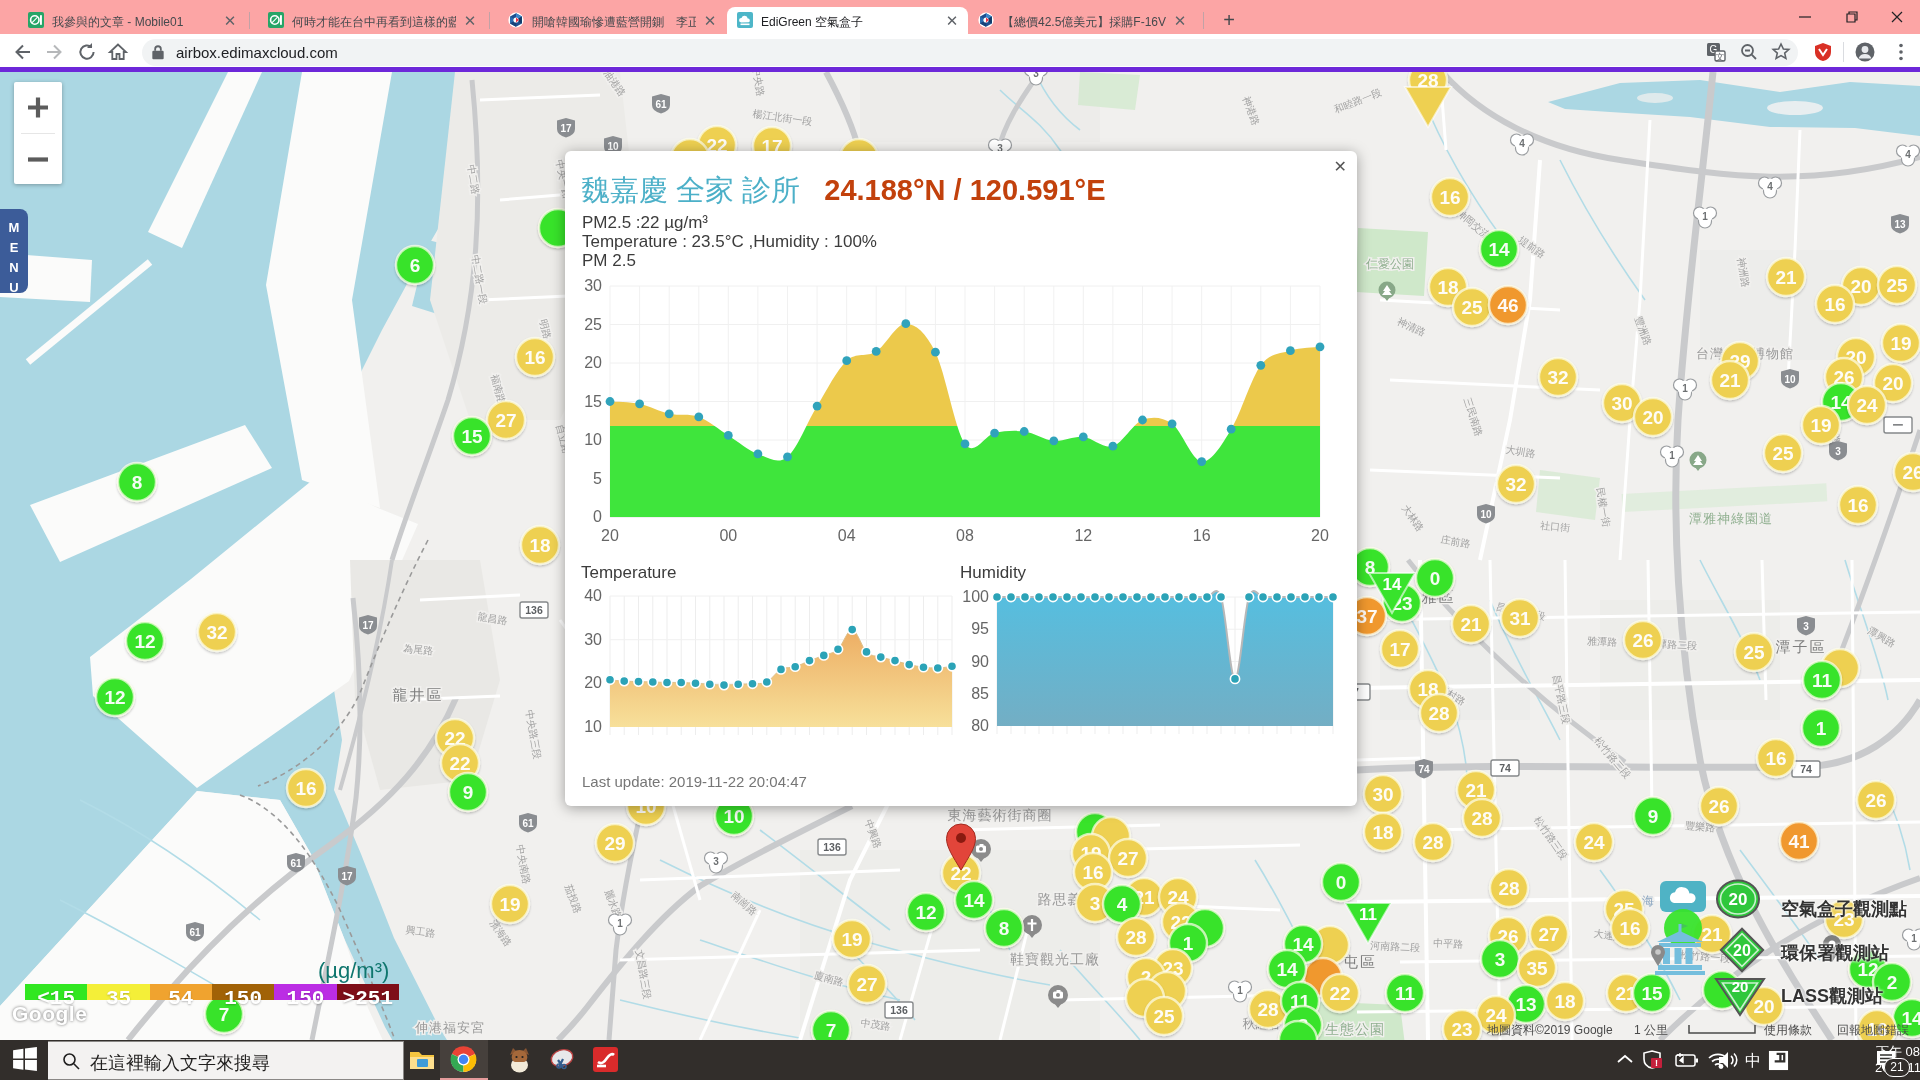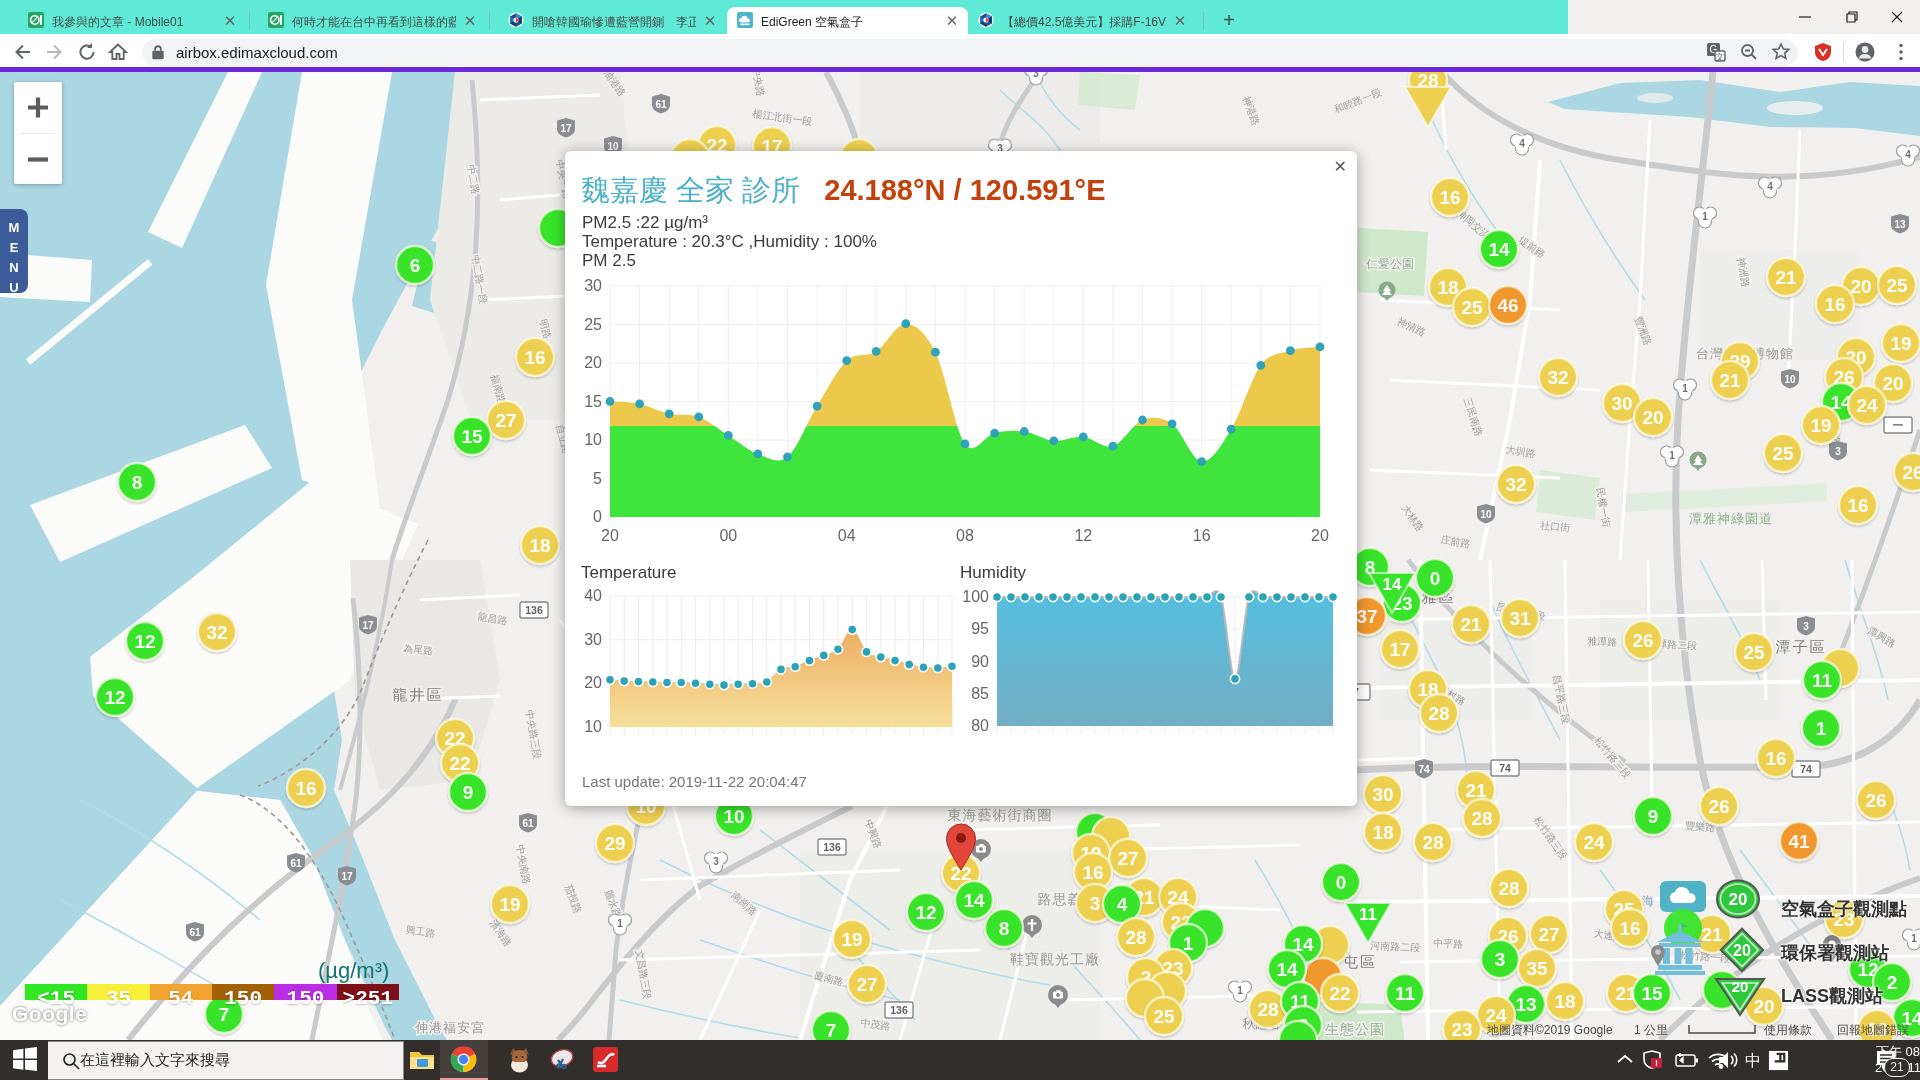--- a/index.html
+++ b/index.html
@@ -1,21 +1,21 @@
 <!DOCTYPE html>
 <html><head>
 <meta charset="utf-8">
 <style>
 * { margin:0; padding:0; box-sizing:border-box; }
 html,body { width:1920px; height:1080px; overflow:hidden; font-family:"Liberation Sans", sans-serif; }
 text { font-family:"Liberation Sans", sans-serif; }
 #stage { position:relative; width:1920px; height:1080px; background:#f1f0ee; }
 
 
-#tabstrip { position:absolute; left:0; top:0; width:1568px; height:34px; background:#5eead4; }
+#tabstrip { position:absolute; left:0; top:0; width:1920px; height:34px; background:#fca5a5; }
 .tab { position:absolute; top:7px; height:27px; font-size:12px; color:#45494d; }
 .tab .fav { position:absolute; left:10px; top:5px; width:16px; height:16px; }
 .tab .ttl { position:absolute; left:34px; top:7px; right:30px; white-space:nowrap; overflow:hidden; }
 .tab .x { position:absolute; right:8px; top:6px; width:16px; height:16px; color:#5f6368; font-size:15px; line-height:15px; text-align:center; }
 .tab.active { background:#fff; border-radius:8px 8px 0 0; color:#202124; }
 .tabsep { position:absolute; top:12px; width:1px; height:17px; background:#9aa0a6; opacity:.6; }
 #newtab { position:absolute; left:1218px; top:10px; width:22px; height:22px; color:#45494d; font-size:20px; line-height:20px; text-align:center;}
 .winbtn { position:absolute; top:0; width:46px; height:33px; color:#202124; }
 #addrbar { position:absolute; left:0; top:34px; width:1920px; height:38px; background:#fff; border-bottom:5px solid #6d28d9; }
 .aicon { position:absolute; top:7px; color:#5f6368; }
@@ -46,21 +46,21 @@
 
 
 .rleg { position:absolute; font-size:18px; font-weight:bold; color:#333; text-shadow:0 0 3px #fff,0 0 3px #fff; }
 
 
 .attr { position:absolute; top:950px; font-size:12px; color:#4a4a4a; }
 
 
 #taskbar { position:absolute; left:0; top:1040px; width:1920px; height:40px; background:#322e2b; }
 #searchbox { position:absolute; left:48px; top:1041px; width:356px; height:39px; background:#f3f2f1; border:1px solid #8a8886; border-left:none; }
-#searchbox span { position:absolute; left:32px; top:9px; font-size:15px; color:#201f1e; }
+#searchbox span { position:absolute; left:42px; top:9px; font-size:18px; color:#201f1e; }
 .tbicon { position:absolute; top:1046px; }
 #traytxt { position:absolute; left:1871px; top:1044px; width:72px; color:#fff; font-size:13px; text-align:center; line-height:16px; }
 </style>
 </head>
 <body>
 <div id="stage">
 
   <div id="map">
     <svg id="mapsvg" width="1920" height="968" viewBox="0 72 1920 968" style="position:absolute;left:0;top:0;">
 <defs>
@@ -1045,21 +1045,21 @@
     <div class="attr" style="left:1764px;">使用條款</div>
     <div class="attr" style="left:1837px;">回報地圖錯誤</div>
     <svg style="position:absolute;left:1688px;top:952px;" width="70" height="10">
         <path d="M1 1v8h66v-8" fill="none" stroke="#4a4a4a" stroke-width="1.5"></path>
       </svg>
 
     <div id="popup">
       <div id="popx">✕</div>
       <div id="ptitle">魏嘉慶 全家 診所&nbsp;&nbsp; <b>24.188°N / 120.591°E</b></div>
       <div class="pline" style="top:62px;">PM2.5 :22 µg/m³</div>
-      <div class="pline" style="top:81px;">Temperature : 20.3°C ,Humidity : 100%</div>
+      <div class="pline" style="top:81px;">Temperature : 23.5°C ,Humidity : 100%</div>
       <div class="pline" style="top:100px;">PM 2.5</div>
       <svg id="chartsvg" width="792" height="655" viewBox="0 0 792 655" style="position:absolute;left:0;top:0;">
 <line x1="45.0" y1="135.0" x2="45.0" y2="366.0" stroke="#f1f1f1" stroke-width="1"></line>
 <line x1="74.6" y1="135.0" x2="74.6" y2="366.0" stroke="#f1f1f1" stroke-width="1"></line>
 <line x1="104.2" y1="135.0" x2="104.2" y2="366.0" stroke="#f1f1f1" stroke-width="1"></line>
 <line x1="133.8" y1="135.0" x2="133.8" y2="366.0" stroke="#f1f1f1" stroke-width="1"></line>
 <line x1="163.3" y1="135.0" x2="163.3" y2="366.0" stroke="#f1f1f1" stroke-width="1"></line>
 <line x1="192.9" y1="135.0" x2="192.9" y2="366.0" stroke="#f1f1f1" stroke-width="1"></line>
 <line x1="222.5" y1="135.0" x2="222.5" y2="366.0" stroke="#f1f1f1" stroke-width="1"></line>
 <line x1="252.1" y1="135.0" x2="252.1" y2="366.0" stroke="#f1f1f1" stroke-width="1"></line>

